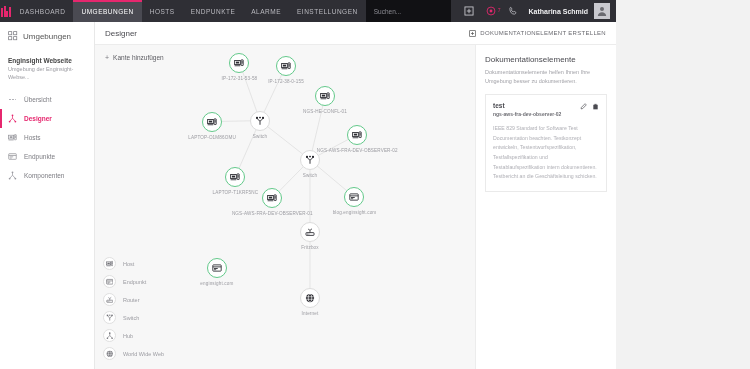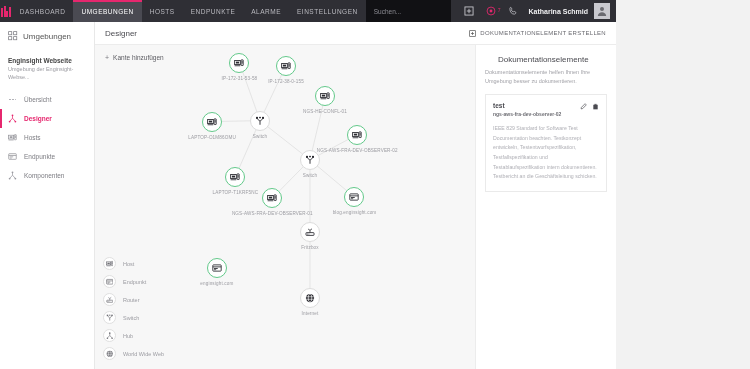--- a/index.html
+++ b/index.html
@@ -103,21 +103,21 @@
   .legend { position:absolute; left:8px; bottom:4px; z-index:6; }
   .lg-row { display:flex; align-items:center; gap:7px; margin-bottom:5px; }
   .lg-circ {
     width:13px; height:13px; border-radius:50%; background:#fff; border:1px solid #e0e0e0;
     display:flex; align-items:center; justify-content:center; color:#6d6d73;
   }
   .lg-label { font-size:5.5px; color:#9b9ba1; }
 
   
   .rpanel { width:140px; flex:0 0 140px; background:#fff; padding:10px 9px; }
-  .rp-title { font-size:8px; color:#4a4a50; margin-bottom:4px;margin-left:13px; }
+  .rp-title { font-size:8px; color:#4a4a50; margin-bottom:4px; }
   .rp-desc { font-size:5.5px; color:#a2a2a8; line-height:1.55; margin-bottom:9px; }
   .rp-card { border:1px solid #eaeaea; background:#fff; padding:7px 7px 9px 7px; }
   .rp-card-head { display:flex; align-items:flex-start; }
   .rp-card-titles { flex:1; min-width:0; }
   .rp-card-title { font-size:6.5px; font-weight:bold; color:#4a4a50; }
   .rp-card-sub { font-size:5px; font-weight:bold; color:#6d6d73; margin-top:2px; }
   .rp-card-actions { display:flex; gap:5px; align-items:center; padding-top:1px; }
   .rp-act { width:7px; height:7px; display:flex; align-items:center; justify-content:center; color:#4a4a50; cursor:pointer; }
   .rp-card-body { font-size:5.2px; color:#b0b0b6; line-height:1.85; margin-top:7px; }
 </style>

